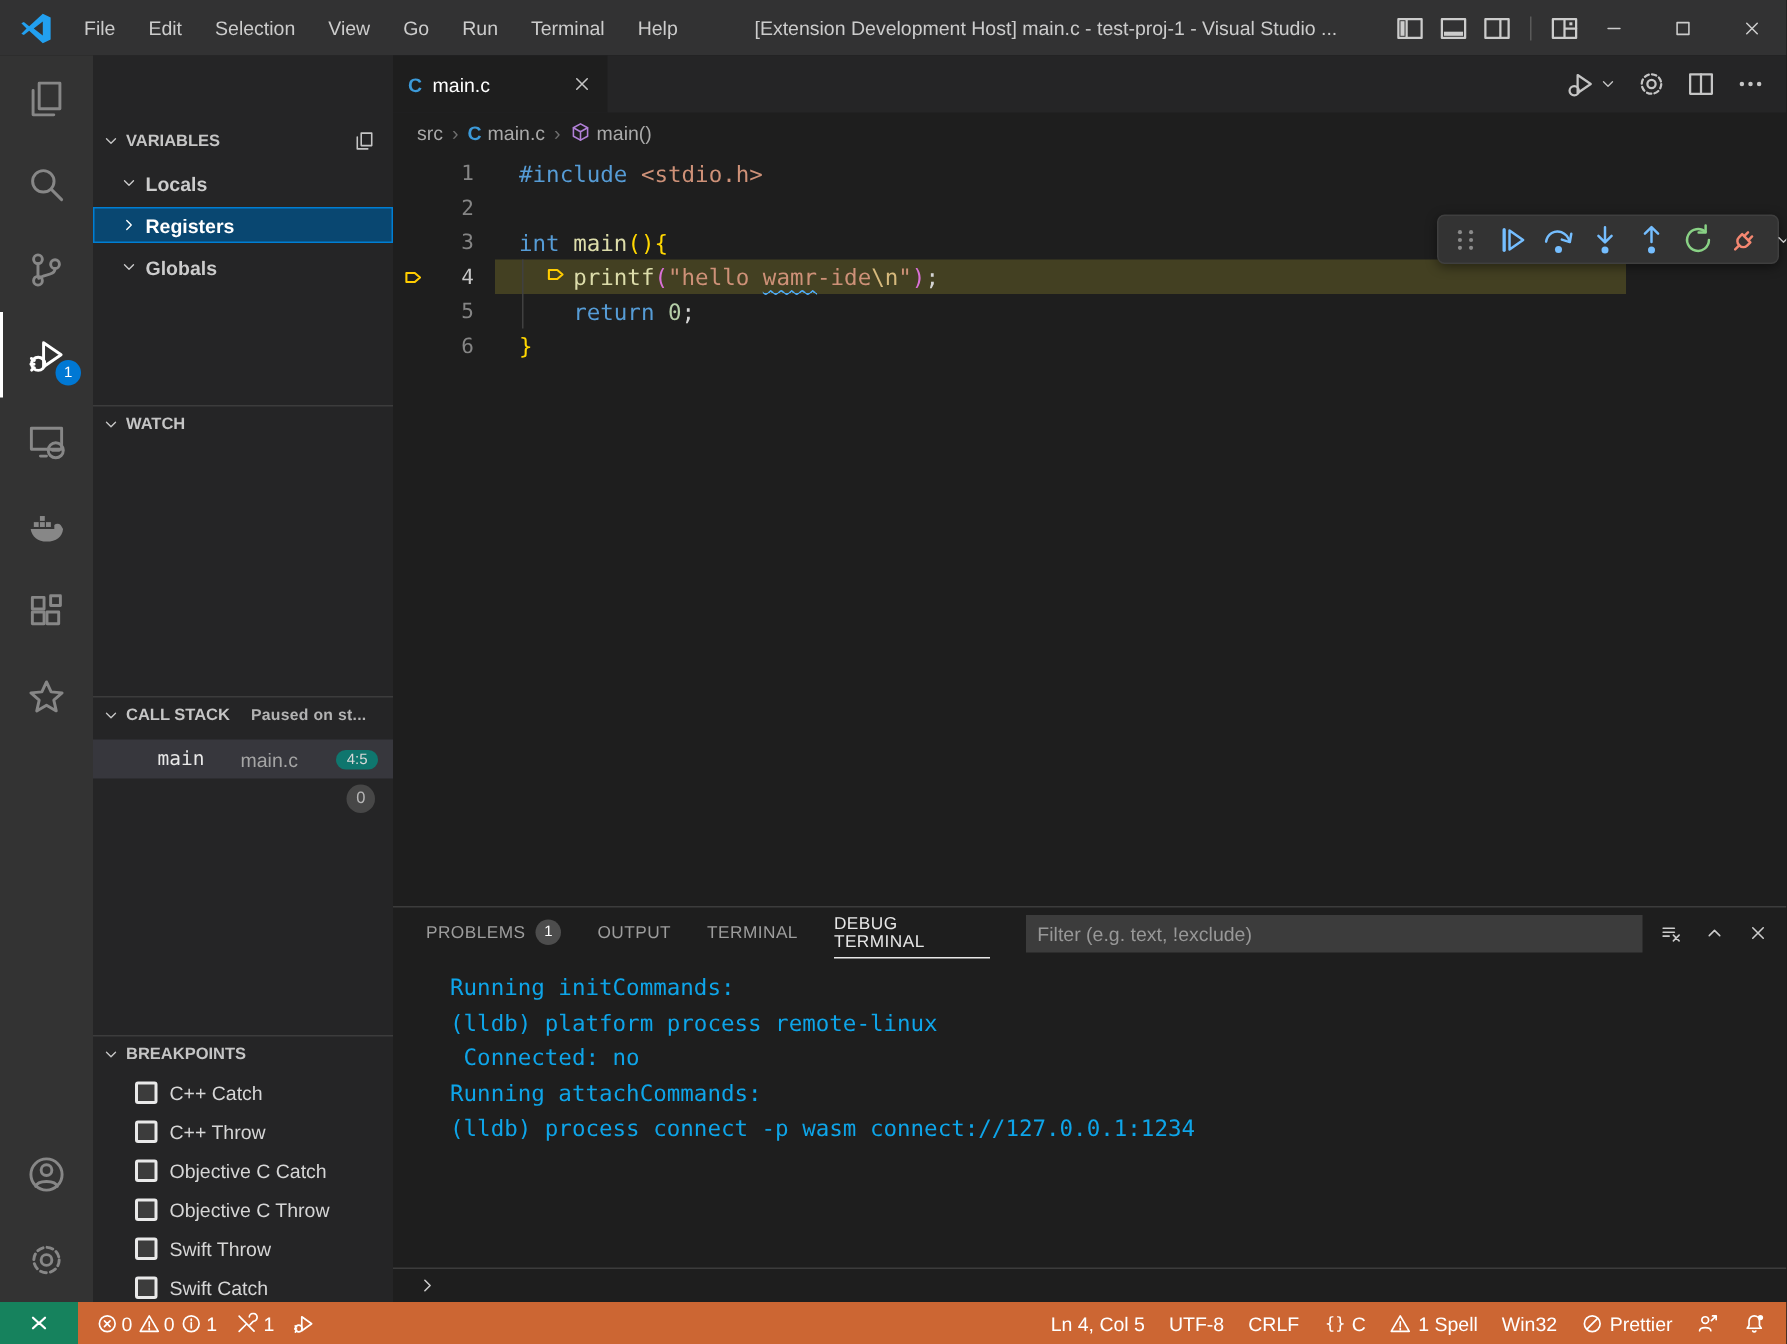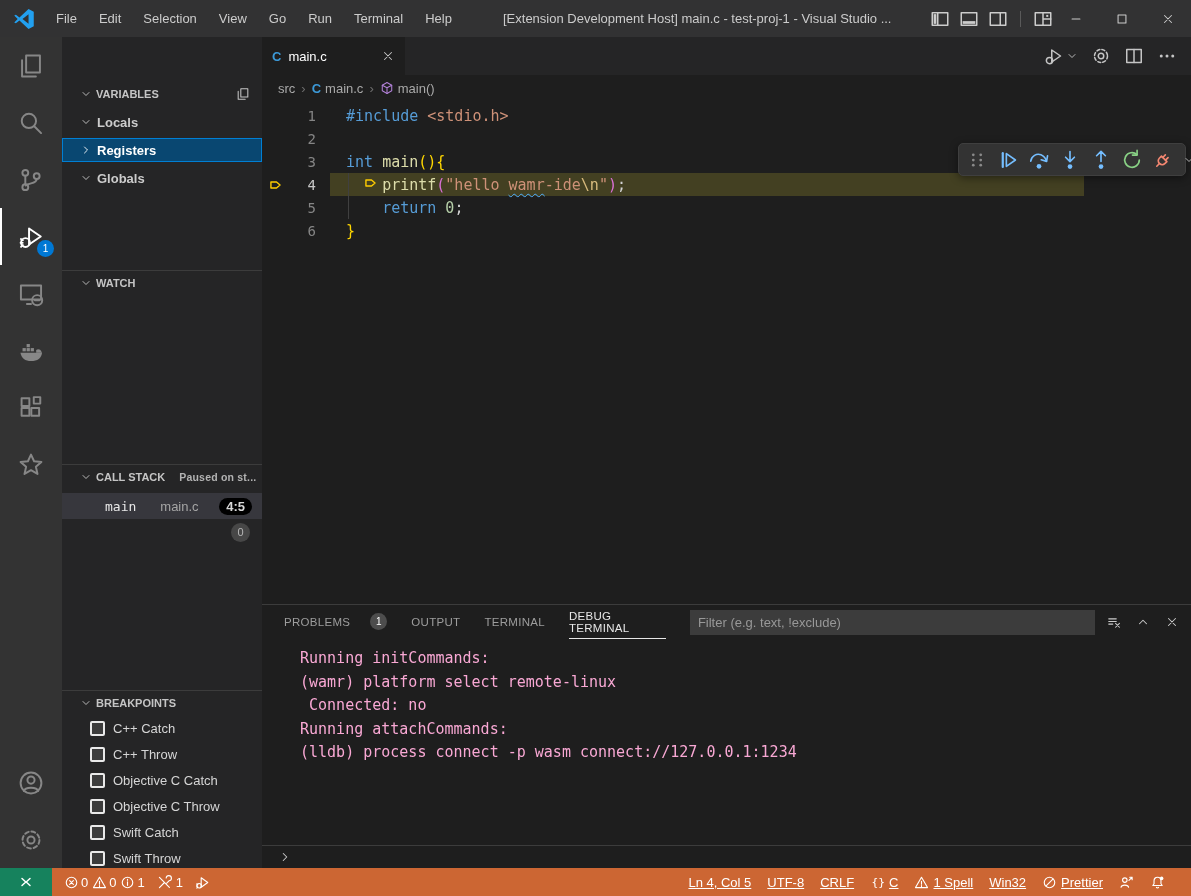--- a/index.html
+++ b/index.html
@@ -38,30 +38,30 @@
   
   .sidebar { width:200px; background:#252526; position:relative; flex:none; color:#cccccc; }
   .config-row { position:absolute; top:5px; left:0; width:200px; height:28px; }
   .config-dropdown { position:absolute; left:26px; right:24px; top:0; height:28px; background:#3c3c3c; display:flex; align-items:center; padding:0 6px; gap:6px; color:#efefef; cursor:pointer; }
   .config-dropdown .lbl { flex:1; white-space:nowrap; overflow:hidden; }
   .cfg-gear { position:absolute; right:0px; top:6px; color:#c5c5c5; cursor:pointer; }
   .icon-play { color:#89d185; }
 
   .sect { position:absolute; left:0; width:200px; }
   .sect.divided { border-top:1px solid #3c3c3c; }
-  .sect-header { height:24px; display:flex; align-items:center; gap:4px; padding-left:18px; font-size:11px; font-weight:700; color:#c5c5c5; }
+  .sect-header { height:24px; display:flex; align-items:center; gap:4px; padding-left:6px; font-size:11px; font-weight:700; color:#c5c5c5; }
   .sect-header .hdr-action { margin-left:auto; margin-right:12px; color:#c5c5c5; cursor:pointer; }
   .tree-row { height:24px; margin-top:4px; display:flex; align-items:center; gap:5px; padding-left:18px; font-weight:600; color:#cccccc; cursor:pointer; }
   .tree-row.selected { background:#094771; outline:1px solid #007fd4; outline-offset:-1px; color:#ffffff; }
 
   .cs-status { margin-left:10px; font-size:10.5px; font-weight:700; color:#b3b3b3; letter-spacing:0.2px; }
   .frame-row { height:26px; margin-top:4px; background:#37373d; display:flex; align-items:center; padding:0 10px 0 43px; cursor:pointer; }
   .frame-name { font-family:"DejaVu Sans Mono",monospace; color:#e8e8e8; font-size:13px; }
   .frame-file { margin-left:24px; color:#a5a5a5; }
-  .frame-badge { margin-left:auto; background:#000000; border-radius:9px; padding:1px 7px; font-size:13px; color:#d8d8d8;font-weight:bold; }
+  .frame-badge { margin-left:auto; background:#0f766e; border-radius:9px; padding:1px 7px; font-size:10px; color:#d8d8d8; }
   .badge-zero-row { height:26px; display:flex; align-items:center; justify-content:flex-end; padding-right:12px; }
   .badge-zero { width:19px; height:19px; border-radius:50%; background:#4d4d4d; color:#cfcfcf; font-size:11px; display:flex; align-items:center; justify-content:center; opacity:.85; }
 
   .bp-row { height:26px; display:flex; align-items:center; gap:8px; padding-left:28px; color:#d6d6d6; cursor:pointer; }
   .bp-check { width:15px; height:15px; flex:none; background:#3c3c3c; border:2.5px solid #e9e9e9; border-radius:2px; }
 
   
   .editor-col { flex:1; min-width:0; display:flex; flex-direction:column; background:#1e1e1e; position:relative; }
   .tabbar { height:38px; background:#252526; display:flex; align-items:stretch; flex:none; }
   .tab { width:143px; background:#1e1e1e; display:flex; align-items:center; gap:7px; padding:0 10px; color:#ffffff; cursor:pointer; }
@@ -89,37 +89,37 @@
   .debug-toolbar { position:absolute; top:42px; left:696px; width:228px; height:33px; background:#333333; border:1px solid #3f3f3f; border-radius:5px; box-shadow:0 2px 8px rgba(0,0,0,.45); display:flex; align-items:center; gap:9px; padding:0 7px; z-index:5; }
   .dtb-grip { color:#8a8a8a; cursor:grab; }
   .icon-blue { color:#75beff; }
   .icon-green { color:#89d185; }
   .icon-red { color:#f48771; }
   .dtb-chev { color:#c5c5c5; }
 
   
   .panel { height:264px; flex:none; border-top:1px solid #3c3c3c; display:flex; flex-direction:column; background:#1e1e1e; }
   .panel-header { height:34px; flex:none; display:flex; align-items:center; padding-left:22px; }
-  .panel-tab { height:34px; display:flex; align-items:center; gap:20px; margin-right:24px; font-size:11.5px; letter-spacing:.3px; color:#9d9d9d; cursor:pointer; border-bottom:1px solid transparent; }
+  .panel-tab { height:34px; display:flex; align-items:center; gap:7px; margin-right:24px; font-size:11.5px; letter-spacing:.3px; color:#9d9d9d; cursor:pointer; border-bottom:1px solid transparent; }
   .panel-tab.active { color:#e7e7e7; border-bottom-color:#e7e7e7; }
   .tab-badge { width:17px; height:17px; border-radius:50%; background:#4d4d4d; color:#fff; font-size:10px; display:flex; align-items:center; justify-content:center; }
   .filter-input { margin-left:auto; width:414px; height:25px; background:#3c3c3c; border:none; outline:none; color:#cccccc; font-size:13px; padding:0 8px; font-family:"Liberation Sans",sans-serif; }
   .filter-input::placeholder { color:#989898; }
   .panel-actions { display:flex; align-items:center; gap:15px; padding:0 12px; color:#cccccc; }
   .panel-actions .icn { cursor:pointer; }
   .console { flex:1; padding:8px 0 0 38px; font-family:"DejaVu Sans Mono",monospace; font-size:15px; line-height:23.5px; white-space:pre; overflow:hidden; }
   .console-input { height:23px; flex:none; border-top:1px solid #3c3c3c; display:flex; align-items:center; padding-left:16px; color:#cccccc; cursor:text; }
 
   
   .statusbar { position:absolute; left:0; right:0; bottom:0; height:28px; display:flex; align-items:center; color:#ffffff; font-size:13px; }
   .sb-remote { width:52px; height:28px; display:flex; align-items:center; justify-content:center; margin-right:6px; cursor:pointer; }
   .sb-item { display:flex; align-items:center; gap:4px; padding:0 6px; height:28px; cursor:pointer; white-space:nowrap; }
   .sb-item .icn { width:15px; height:15px; }
   .sb-group { display:flex; align-items:center; gap:2px; }
-  .sb-right { margin-left:auto; display:flex; align-items:center; padding-right:20px; gap:4px;text-decoration:underline; }
+  .sb-right { margin-left:auto; display:flex; align-items:center; padding-right:8px; gap:4px; }
 </style>
 </head>
 <body>
 
 <div class="app">
 
   <header class="titlebar">
     <span class="logo icn s22" id="logo">
         <svg viewBox="0 0 16 16" fill="none" stroke="currentColor" stroke-width="1.2" stroke-linecap="round" stroke-linejoin="round">
           <path fill="#22a0f0" stroke="none" d="M11.3 0.8 L4.7 6.9 L2.1 4.9 L0.9 5.5 L3.4 8 L0.9 10.5 L2.1 11.1 L4.7 9.1 L11.3 15.2 L15.1 13.3 V2.7 Z M11.3 4.6 V11.4 L6.9 8 Z"></path>
@@ -389,25 +389,25 @@
             <div class="bp-row">
               <span class="bp-check"></span>
               <span>Objective C Catch</span>
             </div>
             <div class="bp-row">
               <span class="bp-check"></span>
               <span>Objective C Throw</span>
             </div>
             <div class="bp-row">
               <span class="bp-check"></span>
-              <span>Swift Catch</span>
+              <span>Swift Throw</span>
             </div>
             <div class="bp-row">
               <span class="bp-check"></span>
-              <span>Swift Throw</span>
+              <span>Swift Catch</span>
             </div>
           </div>
       </div>
     </aside>
 
     <section class="editor-col">
       <div class="tabbar">
         <div class="tab">
           <span class="c-icon">C</span>
           <span>main.c</span>
@@ -617,21 +617,21 @@
                   <path d="M4 10 L8 6 L12 10"></path>
                 </svg>
               </span>
               <span class="icn s14">
                 <svg viewBox="0 0 16 16" fill="none" stroke="currentColor" stroke-width="1.2" stroke-linecap="round" stroke-linejoin="round">
                   <path d="M4 4 L12 12 M12 4 L4 12"></path>
                 </svg>
               </span>
             </div>
         </div>
-        <div class="console" id="console-lines" style="color: #f9a8d4;"><div>Running initCommands:</div><div>(wamr) platform select remote-linux</div><div> Connected: no</div><div>Running attachCommands:</div><div>(lldb) process connect -p wasm connect://127.0.0.1:1234</div></div>
+        <div class="console" id="console-lines" style="color: #0ea5e9;"><div>Running initCommands:</div><div>(lldb) platform process remote-linux</div><div> Connected: no</div><div>Running attachCommands:</div><div>(lldb) process connect -p wasm connect://127.0.0.1:1234</div></div>
         <div class="console-input">
           <span class="icn s14" id="console-chev">
               <svg viewBox="0 0 16 16" fill="none" stroke="currentColor" stroke-width="1.2" stroke-linecap="round" stroke-linejoin="round">
                 <path d="M6 4 L10 8 L6 12"></path>
               </svg>
             </span>
         </div>
       </div>
     </section>
   </div>

